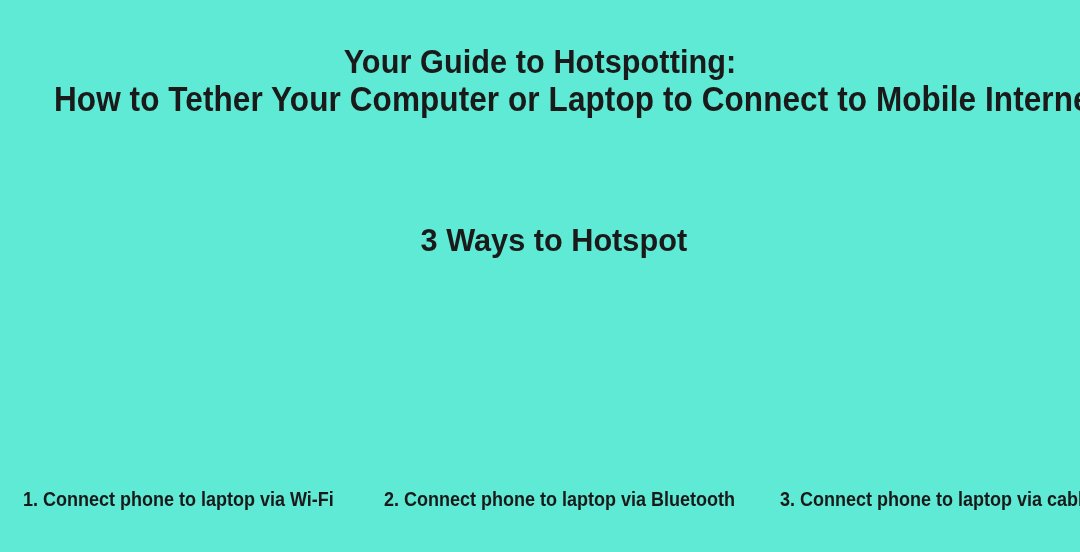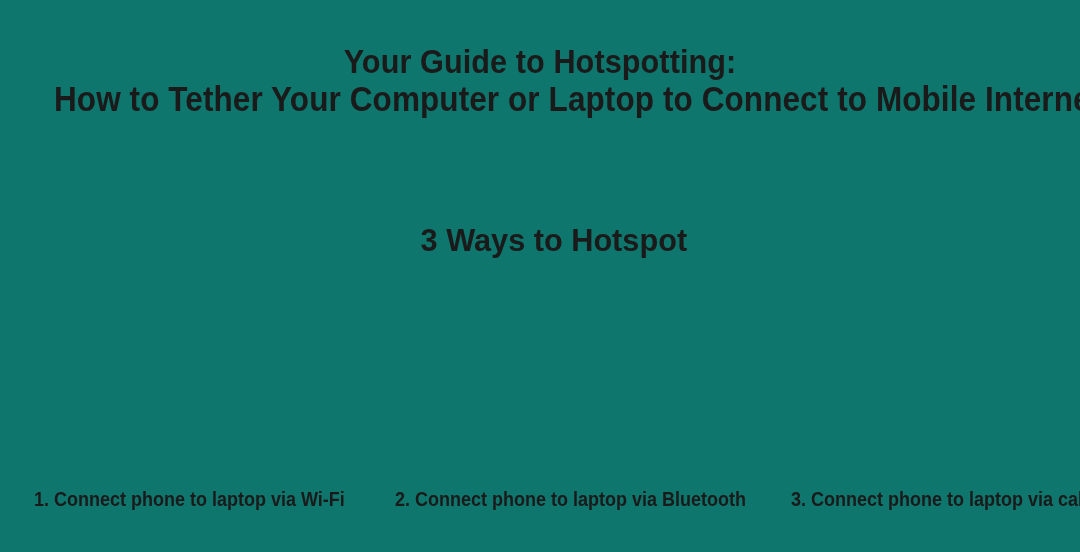--- a/index.html
+++ b/index.html
@@ -14,21 +14,21 @@
     overflow: hidden;
     font-family: "Liberation Sans", "DejaVu Sans", sans-serif;
     color: #1a1a1a;
     -webkit-font-smoothing: antialiased;
   }
 
   .page {
     position: relative;
     width: 1080px;
     height: 552px;
-    background: #0f766e;
+    background: #5eead4;
     text-decoration: underline;
   }
 
   
   .headline {
     position: absolute;
     left: 0;
     top: 42px;
     width: 1080px;
     text-align: center;
@@ -77,21 +77,21 @@
     justify-content: space-between;
   }
   .illustration-slot {
     flex: 1 1 0;
     background: transparent;
   }
 
   
   .captions-row {
     position: absolute;
-    left: 16px;
+    left: 5px;
     top: 486px;
     width: 993px;
     height: 28px;
   }
   .caption {
     position: absolute;
     top: 0;
     font-weight: bold;
     font-size: 20px;
     line-height: 26px;

